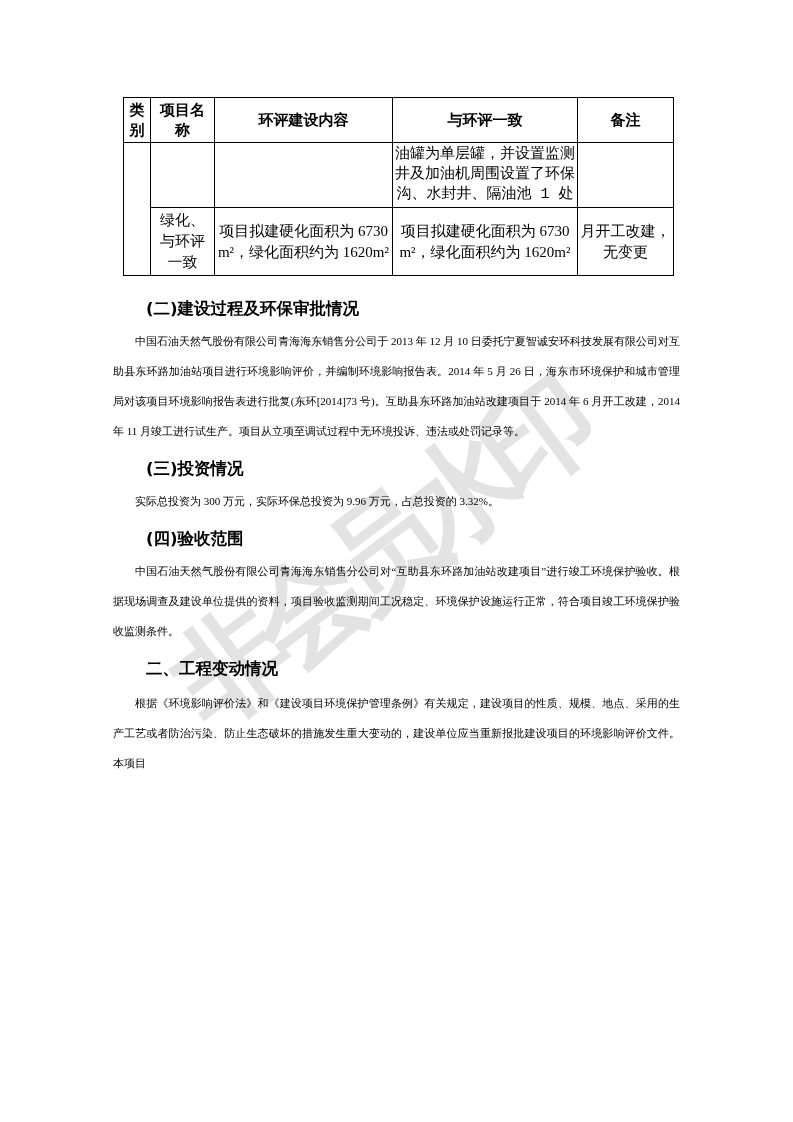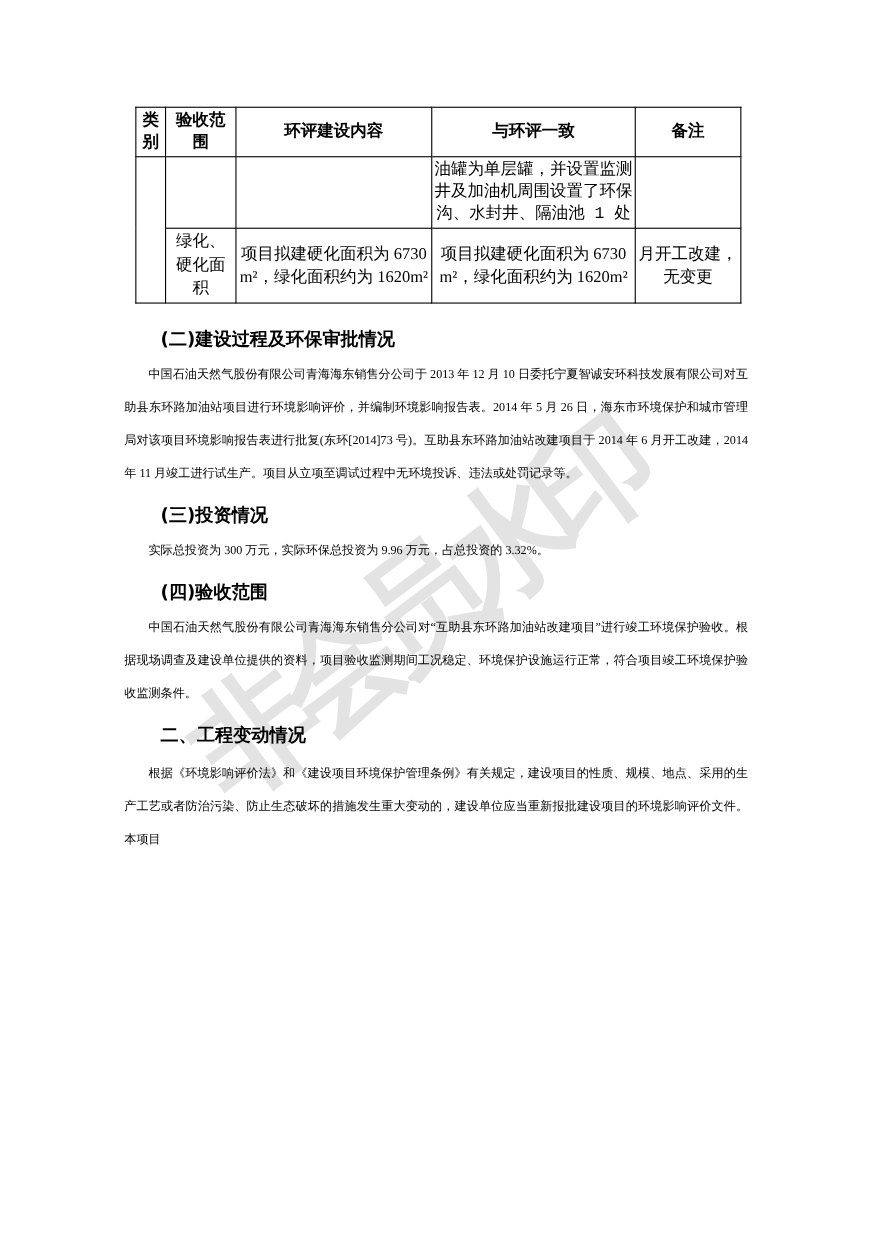--- a/index.html
+++ b/index.html
@@ -93,36 +93,36 @@
       <colgroup>
         <col style="width:27px">
           <col style="width:64px">
           <col style="width:178px">
           <col style="width:185px">
           <col style="width:96px">
       </colgroup>
       <thead>
         <tr>
           <th>类别</th>
-          <th>验收范围</th>
+          <th>项目名称</th>
           <th>环评建设内容</th>
           <th>与环评一致</th>
           <th>备注</th>
         </tr>
       </thead>
       <tbody>
         <tr class="r1">
           <td rowspan="2"></td>
           <td></td>
           <td></td>
           <td>油罐为单层罐，并设置监测井及加油机周围设置了环保沟、水封井、隔油池 1 处</td>
           <td></td>
         </tr>
         <tr class="r2">
-          <td>绿化、硬化面积</td>
+          <td>绿化、与环评一致</td>
           <td>项目拟建硬化面积为 6730m²，绿化面积约为 1620m²</td>
           <td>项目拟建硬化面积为 6730m²，绿化面积约为 1620m²</td>
           <td>月开工改建，无变更</td>
         </tr>
       </tbody>
     </table>
 
     <h3 class="sec first">(二)建设过程及环保审批情况</h3>
     <p class="body">中国石油天然气股份有限公司青海海东销售分公司于 2013 年 12 月 10 日委托宁夏智诚安环科技发展有限公司对互助县东环路加油站项目进行环境影响评价，并编制环境影响报告表。2014 年 5 月 26 日，海东市环境保护和城市管理局对该项目环境影响报告表进行批复(东环[2014]73 号)。互助县东环路加油站改建项目于 2014 年 6 月开工改建，2014 年 11 月竣工进行试生产。项目从立项至调试过程中无环境投诉、违法或处罚记录等。</p>
 

